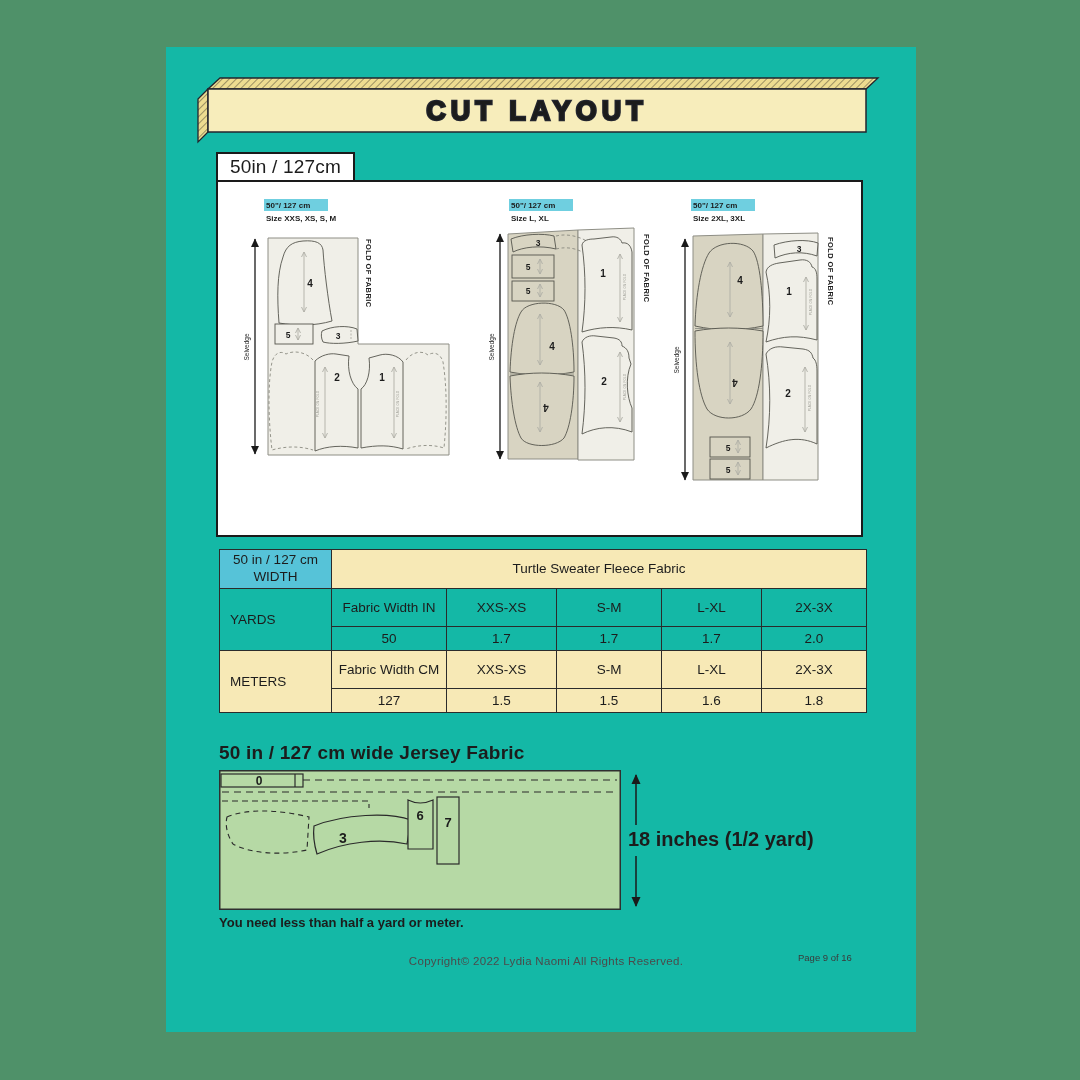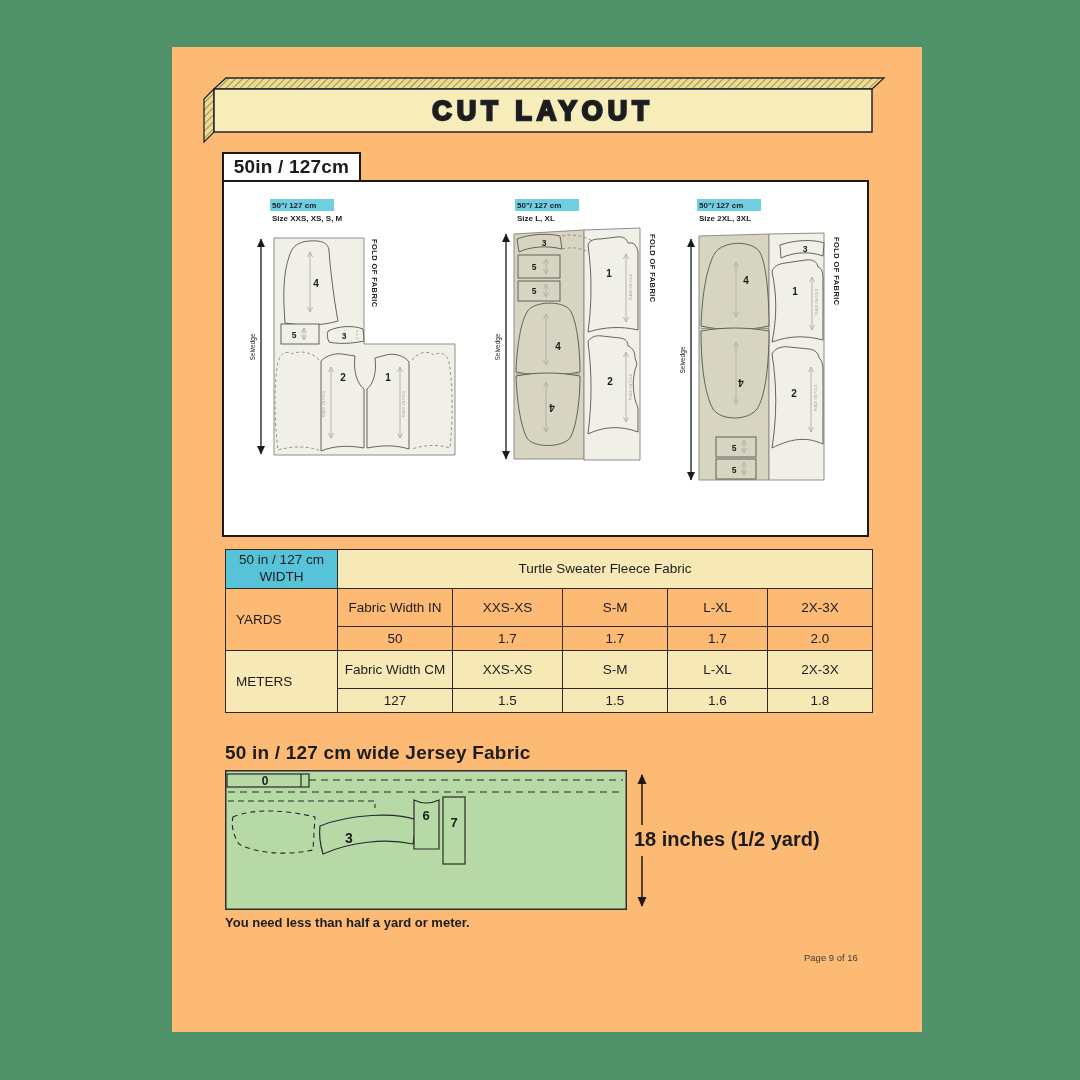--- a/index.html
+++ b/index.html
@@ -5,32 +5,32 @@
   * { box-sizing: border-box; margin: 0; padding: 0; }
   html,body { width:1080px; height:1080px; }
   body {
     background:#4F9169;
     font-family:"Liberation Sans", sans-serif;
     color:#1c1c1c;
     position:relative;
     overflow:hidden;
   }
   .page {
-    position:absolute; left:172px; top:47px; width:750px; height:985px;
-    background:#fdba74;
+    position:absolute; left:166px; top:47px; width:750px; height:985px;
+    background:#14b8a6;
   }
 
   
   .banner-svg { position:absolute; left:24px; top:28px; }
 
   
   .tab {
     position:absolute; left:50px; top:105px; width:139px; height:30px;
     background:#fff; border:2px solid #1a1a1a; z-index:2;
-    font-size:19px; font-weight:bold; text-align:center; line-height:26px;
+    font-size:19px; font-weight:normal; text-align:center; line-height:26px;
     letter-spacing:0.2px;
   }
   .diagram-box {
     position:absolute; left:50px; top:133px; width:647px; height:357px;
     border:2px solid #1a1a1a; background:#fff; z-index:1;
   }
   svg text { font-family:"Liberation Sans", sans-serif; fill:#1c1c1c; }
   .wlbl { font-size:8px; font-weight:bold; }
   .slbl { font-size:8px; font-weight:bold; }
   .fold { font-size:7.5px; font-weight:bold; letter-spacing:0.4px; }
@@ -318,15 +318,16 @@
         <path d="M0,1 L10,5.5 L0,10 Z" fill="#1a1a1a"></path>
       </marker>
     </defs>
     <line x1="12" y1="55" x2="12" y2="5" stroke="#1a1a1a" stroke-width="1.5" marker-end="url(#ja)"></line>
     <line x1="12" y1="86" x2="12" y2="136" stroke="#1a1a1a" stroke-width="1.5" marker-end="url(#ja)"></line>
   </svg>
   <div class="height-label">18 inches (1/2 yard)</div>
 
   <div class="jersey-note">You need less than half a yard or meter.</div>
 
+  <div class="copyright">Copyright© 2022  Lydia Naomi  All Rights Reserved.</div>
   <div class="page-num">Page 9 of 16</div>
 
 </div>
 
 </body></html>

